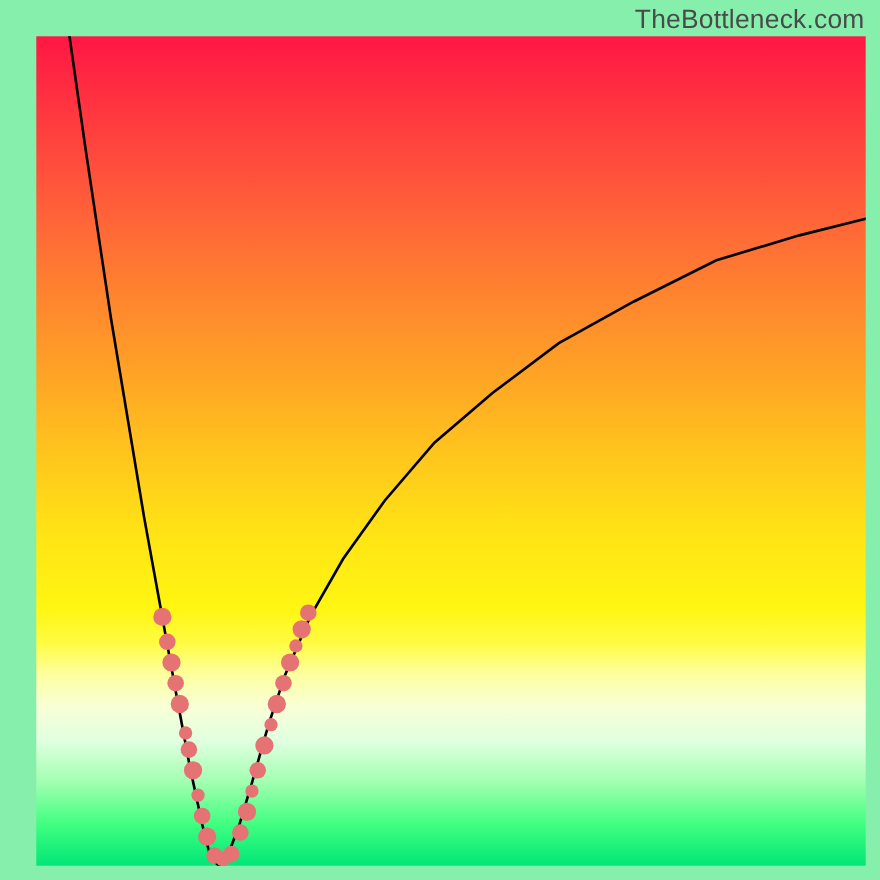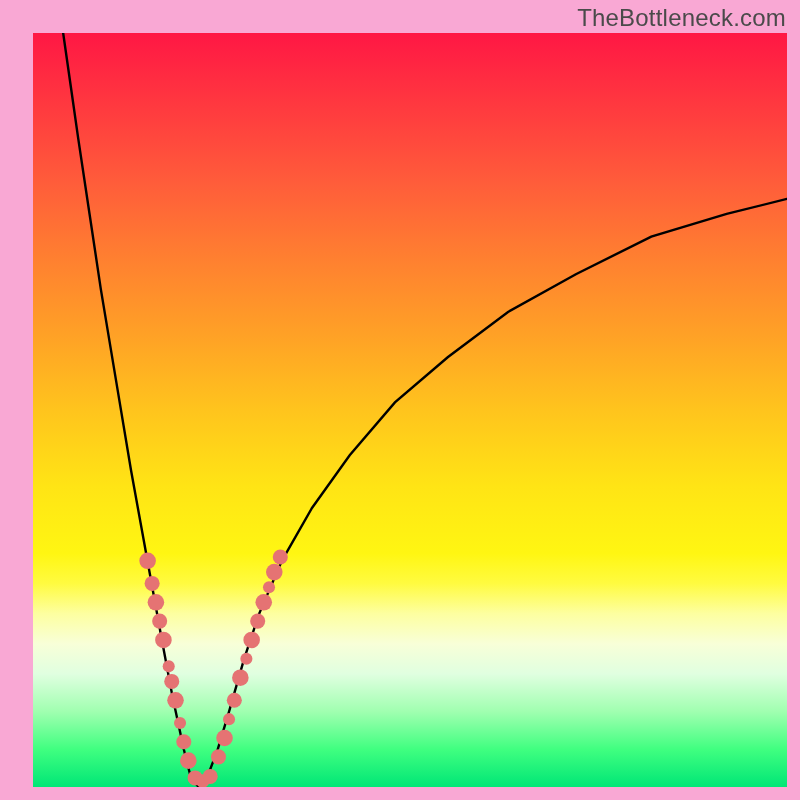--- a/index.html
+++ b/index.html
@@ -10,21 +10,21 @@
     overflow: hidden;
     background: #000;
     font-family: Arial, Helvetica, sans-serif;
   }
   .frame {
     position: absolute;
     left: 0;
     top: 0;
     width: 800px;
     height: 800px;
-    background: #f9a8d4;
+    background: #86efac;
   }
   .plot-area {
     position: absolute;
     left: 33px;
     top: 33px;
     width: 754px;
     height: 754px;
     
     background: linear-gradient(
       to bottom,

